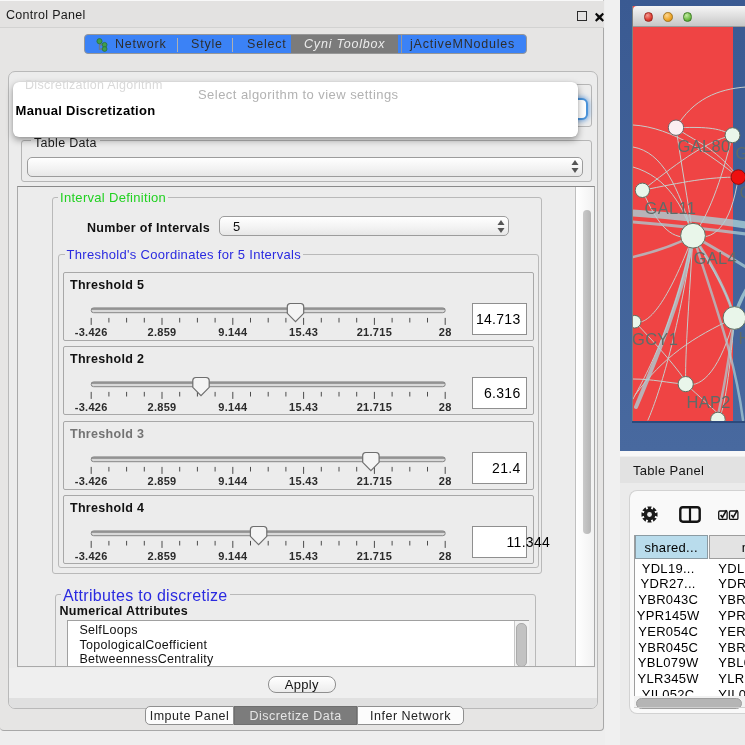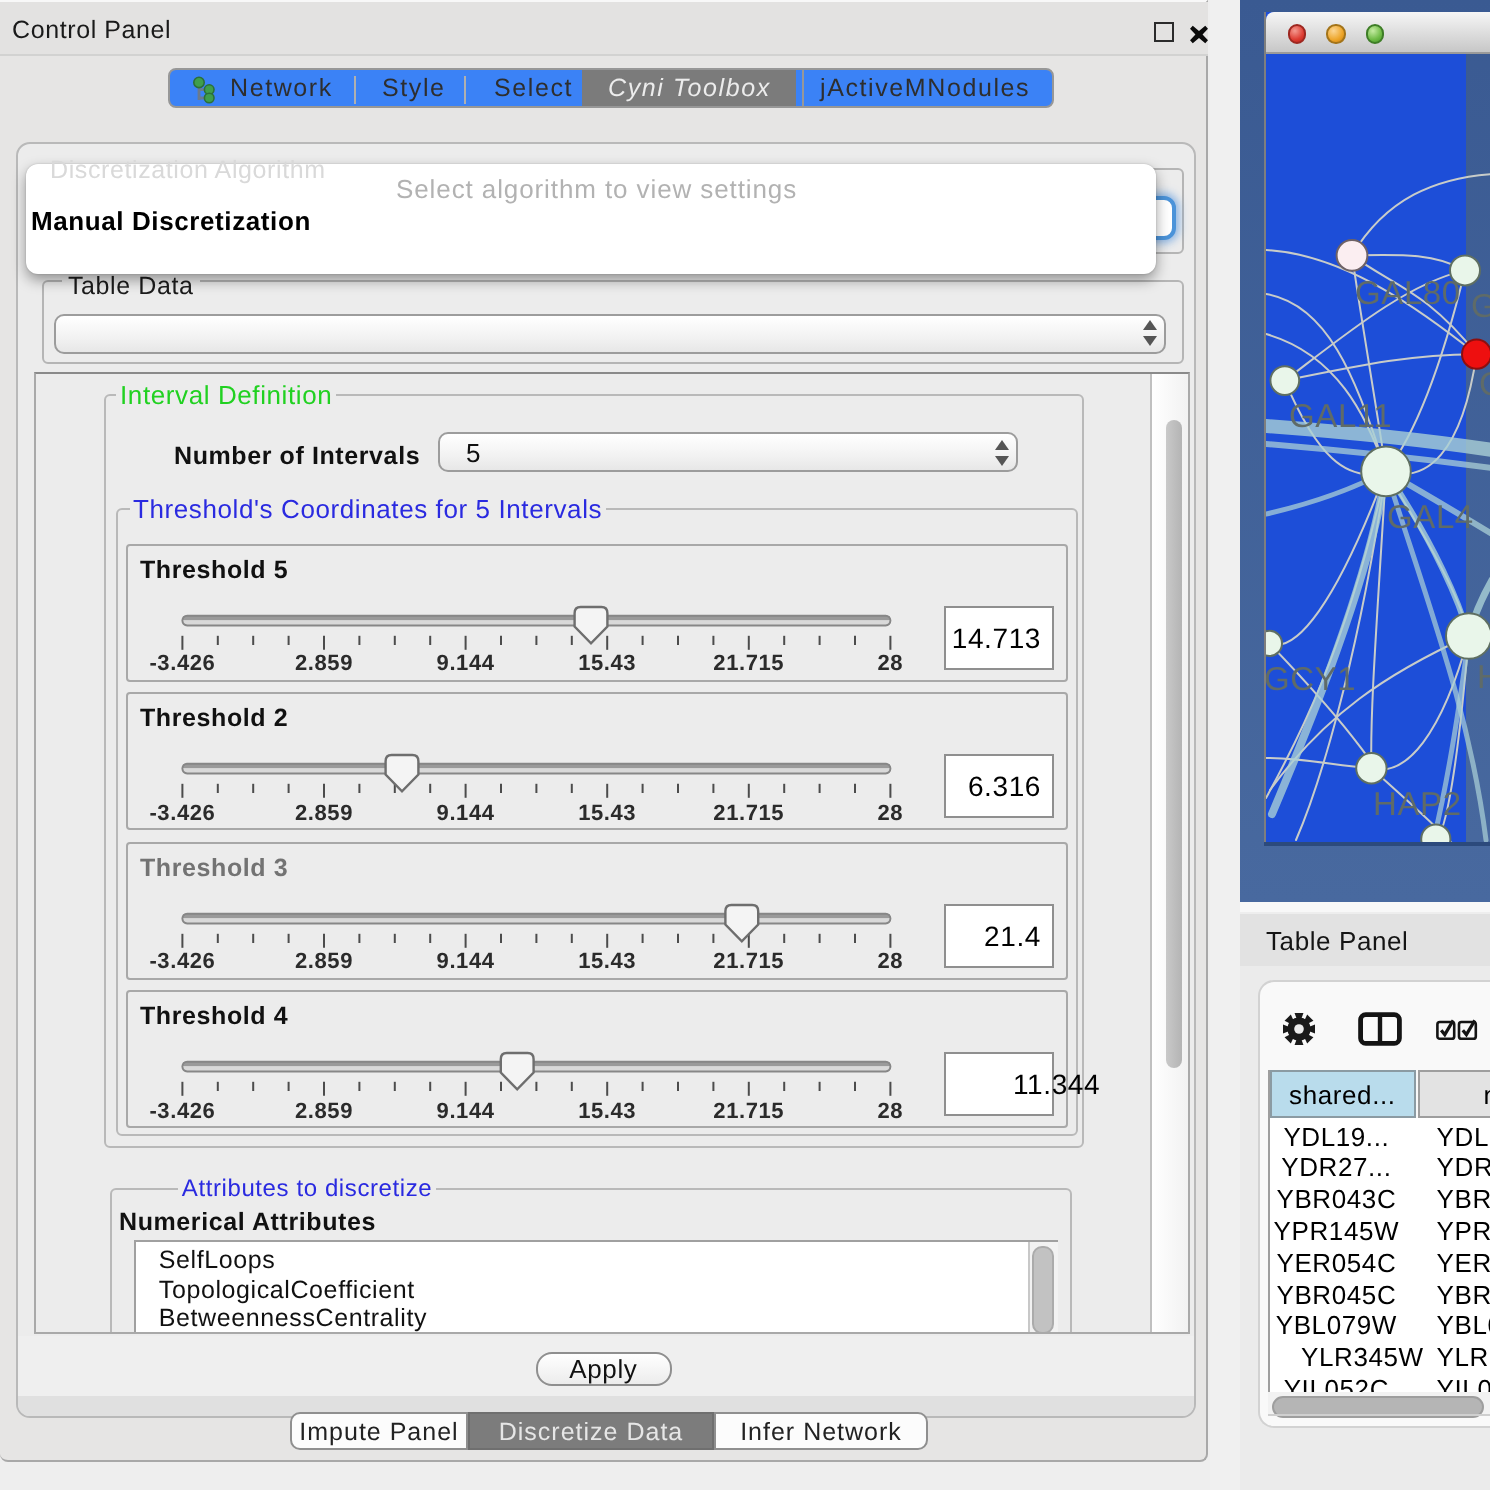--- a/index.html
+++ b/index.html
@@ -214,21 +214,21 @@
       <div class="abs" style="left:-2.8px; top:53.5px; width:60px; text-align:center; font-size:11px; font-weight:bold; color:#2b2b2b;">-3.426</div>
         <div class="abs" style="left:68.0px; top:53.5px; width:60px; text-align:center; font-size:11px; font-weight:bold; color:#2b2b2b;">2.859</div>
         <div class="abs" style="left:138.8px; top:53.5px; width:60px; text-align:center; font-size:11px; font-weight:bold; color:#2b2b2b;">9.144</div>
         <div class="abs" style="left:209.6px; top:53.5px; width:60px; text-align:center; font-size:11px; font-weight:bold; color:#2b2b2b;">15.43</div>
         <div class="abs" style="left:280.4px; top:53.5px; width:60px; text-align:center; font-size:11px; font-weight:bold; color:#2b2b2b;">21.715</div>
         <div class="abs" style="left:351.2px; top:53.5px; width:60px; text-align:center; font-size:11px; font-weight:bold; color:#2b2b2b;">28</div>
       <div class="abs" style="left:407.5px; top:29.7px; width:55px; height:32px; background:#fff; border:1px solid #8f8f8f; font-size:14px; color:#000; text-align:right; line-height:30px; padding-right:5px;padding-left:34px;">11.344</div>
     </div>
 
     <div class="abs" style="left:37.4px; top:407.1px; width:481px; height:85px; border:1px solid #b9b9b9; border-radius:3px;"></div>
-    <div class="abs" style="left:42.9px; top:400.6px; font-size:12px; color:#2a2ae0; background:#ececec; padding:0 2px;margin-left:28px;">Attributes to discretize</div>
+    <div class="abs" style="left:42.9px; top:400.6px; font-size:16px; color:#2a2ae0; background:#ececec; padding:0 2px;">Attributes to discretize</div>
     <div class="abs" style="left:41.5px; top:417.4px; font-size:12.5px; font-weight:bold; color:#111;">Numerical Attributes</div>
     <div class="abs" style="left:48.5px; top:433.6px; width:462px; height:55px; background:#ffffff; border:1px solid #a0a0a0;">
       <div class="abs" style="left:11.9px; top:2px; font-size:12.5px; color:#111;">SelfLoops</div>
       <div class="abs" style="left:11.9px; top:16.5px; font-size:12.5px; color:#111;">TopologicalCoefficient</div>
       <div class="abs" style="left:11.9px; top:31px; font-size:12.5px; color:#111;">BetweennessCentrality</div>
       <div class="abs" style="left:446px; top:0px; width:15px; height:55px; background:#f2f2f2; border-left:1px solid #c8c8c8;"></div>
       <div class="abs" style="left:448px; top:1.5px; width:11px; height:44px; background:#c2c2c2; border:1px solid #ababab; border-radius:5px;"></div>
     </div>
   </div>
 
@@ -243,21 +243,21 @@
 
   <div class="abs" style="left:145px; top:705.3px; width:89px; height:19px; background:#fcfcfc; border:1px solid #8f8f8f; border-radius:5px 0 0 5px; text-align:center; font-size:12.5px; color:#222; line-height:18px; letter-spacing:0.5px;">Impute Panel</div>
   <div class="abs" style="left:234px; top:705.3px; width:123px; height:19px; background:#7c7c7c; border:1px solid #6f6f6f; text-align:center; font-size:12.5px; color:#e6e6e6; line-height:18px; letter-spacing:0.5px;">Discretize Data</div>
   <div class="abs" style="left:357px; top:705.3px; width:107px; height:19px; background:#fcfcfc; border:1px solid #8f8f8f; border-radius:0 5px 5px 0; text-align:center; font-size:12.5px; color:#222; line-height:18px; letter-spacing:0.5px;">Infer Network</div>
 </div>
 
 <div class="abs" style="left:605px; top:0; width:15px; height:745px; background:#f0f0f0;"></div>
 
 <div class="abs" style="left:620px; top:0; width:125px; height:451px; background:linear-gradient(#3a5a92,#48699f);"></div>
 
-<div class="abs" style="left:632px; top:6px; width:101px; height:415px; border-left:1px solid #7e7e7e; background:#1d4ed8;">
+<div class="abs" style="left:632px; top:6px; width:101px; height:415px; border-left:1px solid #7e7e7e; background:#ef4444;">
   <div class="abs" style="left:0; top:0; width:113px; height:21px; background:linear-gradient(#f6f6f6,#c7c7c7); border-bottom:1px solid #9a9a9a; border-top-left-radius:4px;"></div>
   <div class="abs" style="left:10.5px; top:6px; width:9.6px; height:9.6px; border-radius:50%; background:radial-gradient(circle at 35% 30%, #f49a90, #dd3d33 60%, #b81f18); border:0.5px solid #9d2720;"></div>
   <div class="abs" style="left:30px; top:6px; width:9.6px; height:9.6px; border-radius:50%; background:radial-gradient(circle at 35% 30%, #fcd692, #eda529 60%, #c97e12); border:0.5px solid #a3741a;"></div>
   <div class="abs" style="left:49.6px; top:6px; width:9.6px; height:9.6px; border-radius:50%; background:radial-gradient(circle at 35% 30%, #c4eba2, #6fbb46 60%, #43962a); border:0.5px solid #3e7d27;"></div>
 
   <svg class="abs" style="left:0; top:21.3px;" width="113" height="394" viewBox="0 0 113 394">
       <path d="M43.0 100.7 C 60 72, 85 62, 113 60" fill="none" stroke="#c8ccc9" stroke-width="1" opacity="1.0" stroke-linecap="round"></path>
       <path d="M43.0 100.7 C 48 135, 55 175, 60.0 208.7" fill="none" stroke="#c8ccc9" stroke-width="1" opacity="1.0" stroke-linecap="round"></path>
       <path d="M43.0 100.7 C 62 115, 80 118, 105.3 150.1" fill="none" stroke="#c8ccc9" stroke-width="1" opacity="1.0" stroke-linecap="round"></path>
       <path d="M43.0 100.7 C 70 100, 85 100, 99.5 108.2" fill="none" stroke="#c8ccc9" stroke-width="1" opacity="1.0" stroke-linecap="round"></path>
@@ -346,21 +346,21 @@
       <div class="abs" style="left:-3px; top:33.3px; width:73px; text-align:center; font-size:13px; color:#000;">YBR043C</div>
       <div class="abs" style="left:83.6px; top:33.3px; font-size:13px; color:#000;">YBR0</div>
       <div class="abs" style="left:-3px; top:49.1px; width:73px; text-align:center; font-size:13px; color:#000;">YPR145W</div>
       <div class="abs" style="left:83.6px; top:49.1px; font-size:13px; color:#000;">YPR1</div>
       <div class="abs" style="left:-3px; top:64.9px; width:73px; text-align:center; font-size:13px; color:#000;">YER054C</div>
       <div class="abs" style="left:83.6px; top:64.9px; font-size:13px; color:#000;">YER0</div>
       <div class="abs" style="left:-3px; top:80.7px; width:73px; text-align:center; font-size:13px; color:#000;">YBR045C</div>
       <div class="abs" style="left:83.6px; top:80.7px; font-size:13px; color:#000;">YBR0</div>
       <div class="abs" style="left:-3px; top:96.5px; width:73px; text-align:center; font-size:13px; color:#000;">YBL079W</div>
       <div class="abs" style="left:83.6px; top:96.5px; font-size:13px; color:#000;">YBL0</div>
-      <div class="abs" style="left:-3px; top:112.3px; width:73px; text-align:center; font-size:13px; color:#000;margin-left:13px;">YLR345W</div>
+      <div class="abs" style="left:-3px; top:112.3px; width:73px; text-align:center; font-size:13px; color:#000;">YLR345W</div>
       <div class="abs" style="left:83.6px; top:112.3px; font-size:13px; color:#000;">YLR3</div>
       <div class="abs" style="left:-3px; top:128.1px; width:73px; text-align:center; font-size:13px; color:#000;">YIL052C</div>
       <div class="abs" style="left:83.6px; top:128.1px; font-size:13px; color:#000;">YIL0</div>
   </div>
 </div>
 
 <div class="abs" style="left:633.7px; top:696.2px; width:111.3px; height:11.5px; background:#f2f2f2;"></div>
 <div class="abs" style="left:636px; top:697.5px; width:106px; height:11px; background:#b5b5b5; border:1px solid #9e9e9e; border-radius:5.5px;"></div>
 <div class="abs" style="left:633.7px; top:706.7px; width:111.3px; height:1px; background:#cfcfcf;"></div>
 

